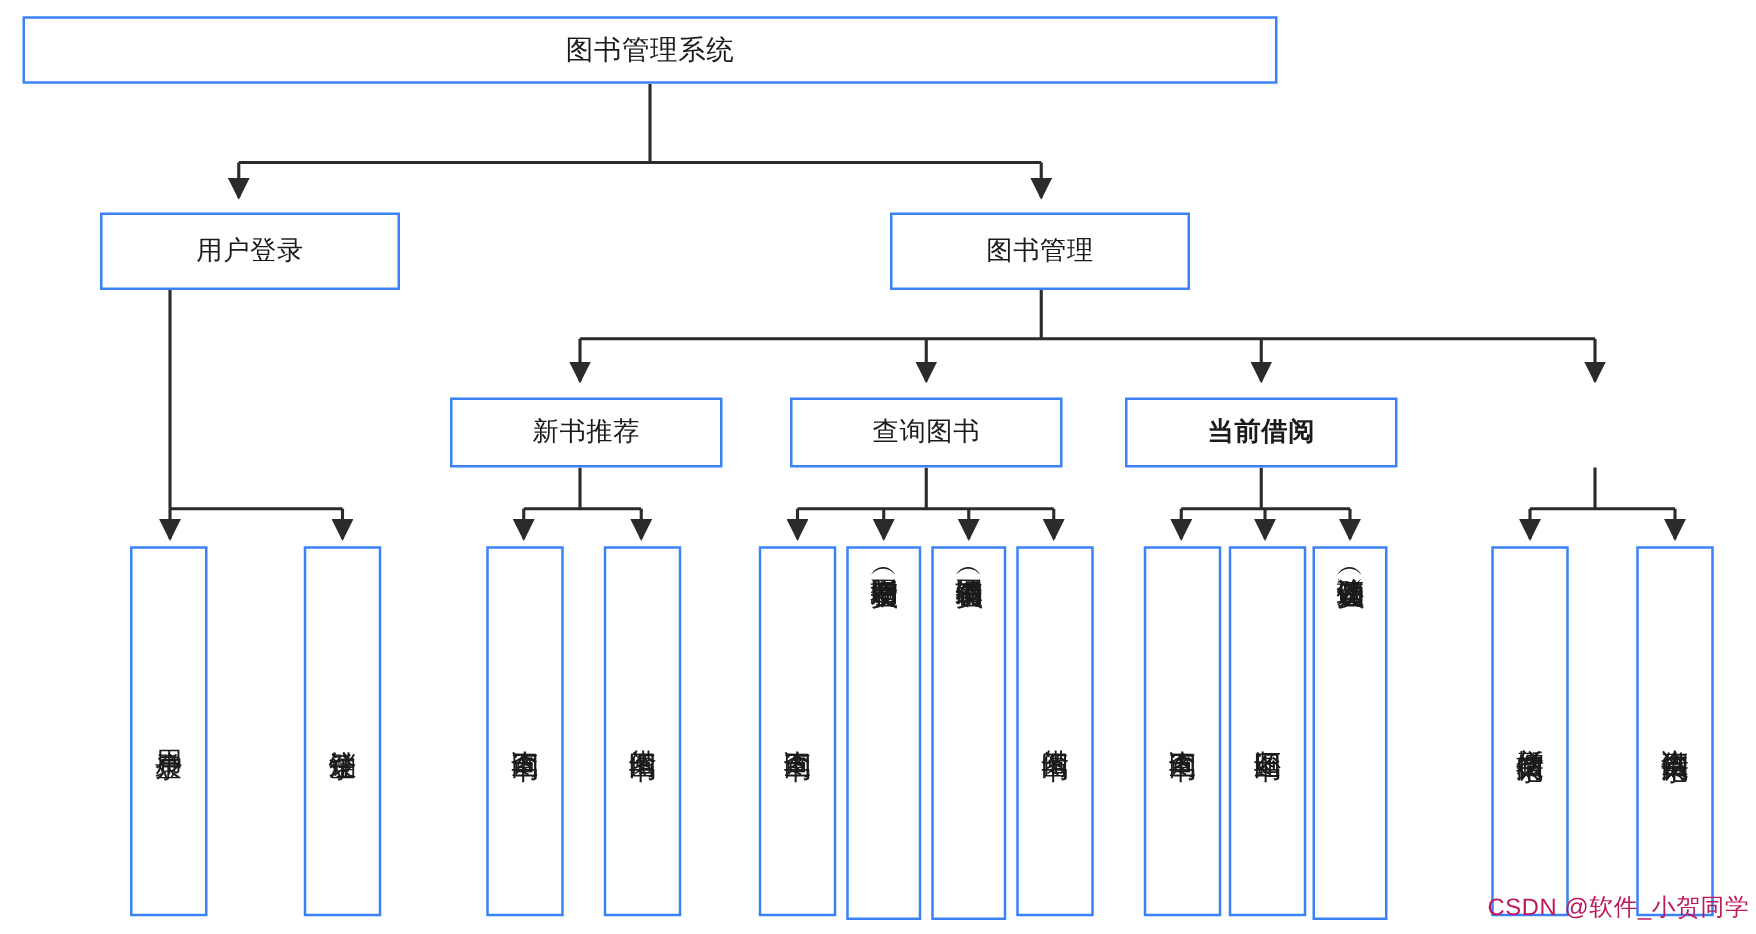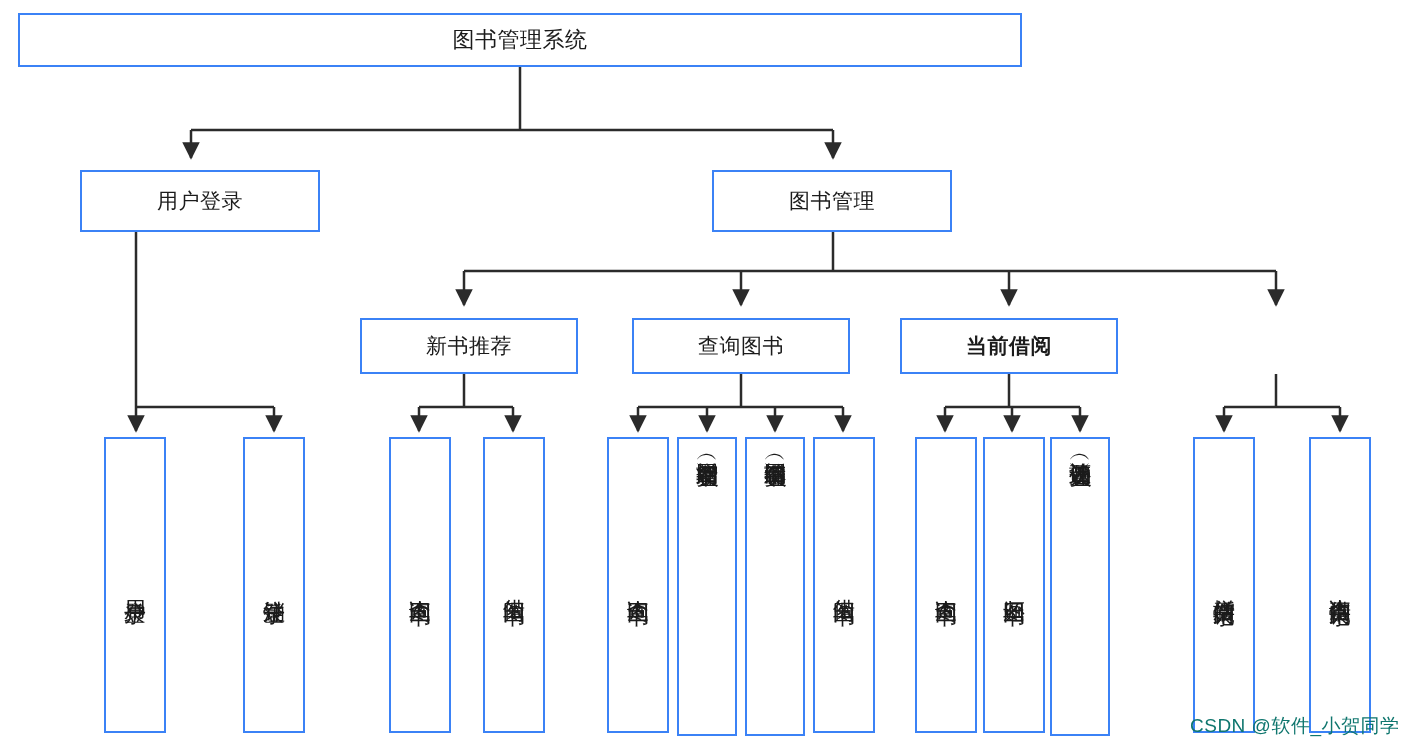--- a/index.html
+++ b/index.html
@@ -67,21 +67,21 @@
     line-height: 1.12;
   }
   
   .node.leaf.short {
     align-items: center;
     padding-top: 0;
   }
   .watermark {
     position: absolute;
     font-size: 19px;
-    color: #0f766e;
+    color: #be185d;
     white-space: nowrap;
     z-index: 3;
     letter-spacing: 0.5px;
   }
 </style>
 </head>
 <body>
 
 <div id="canvas">
 

